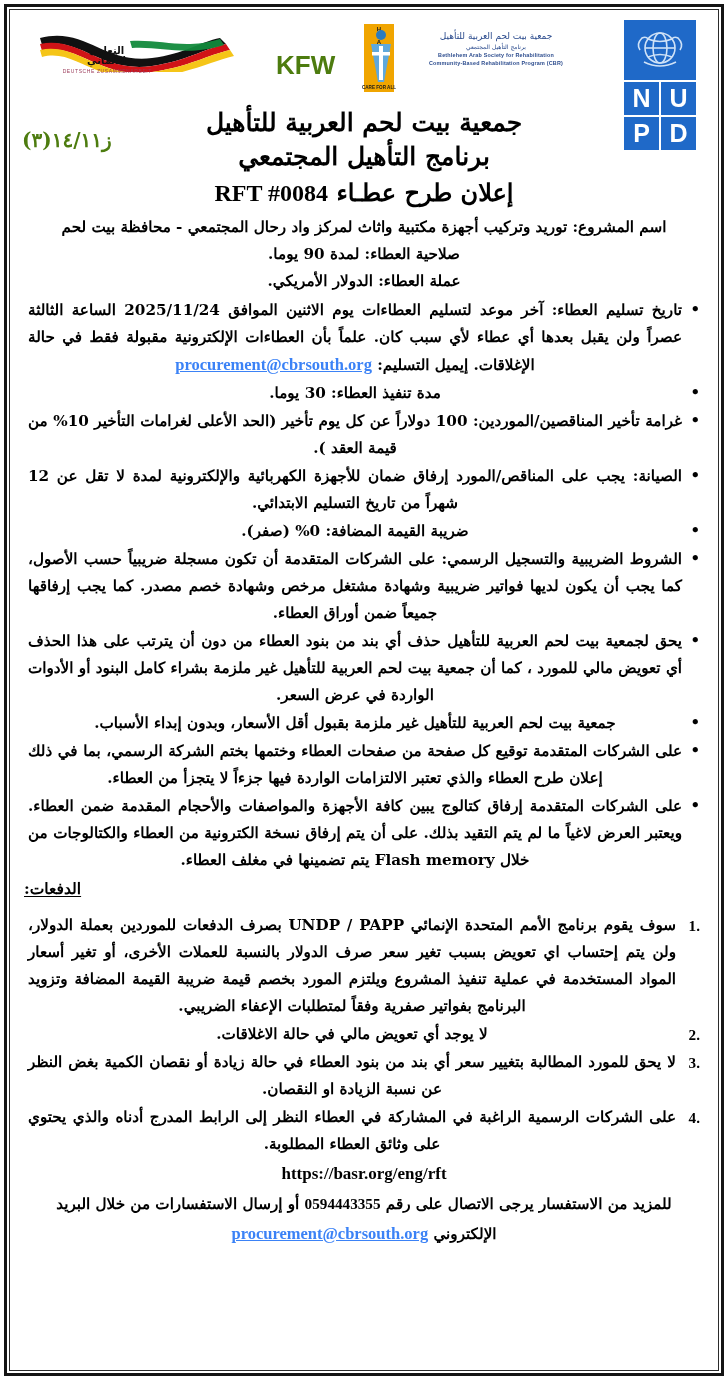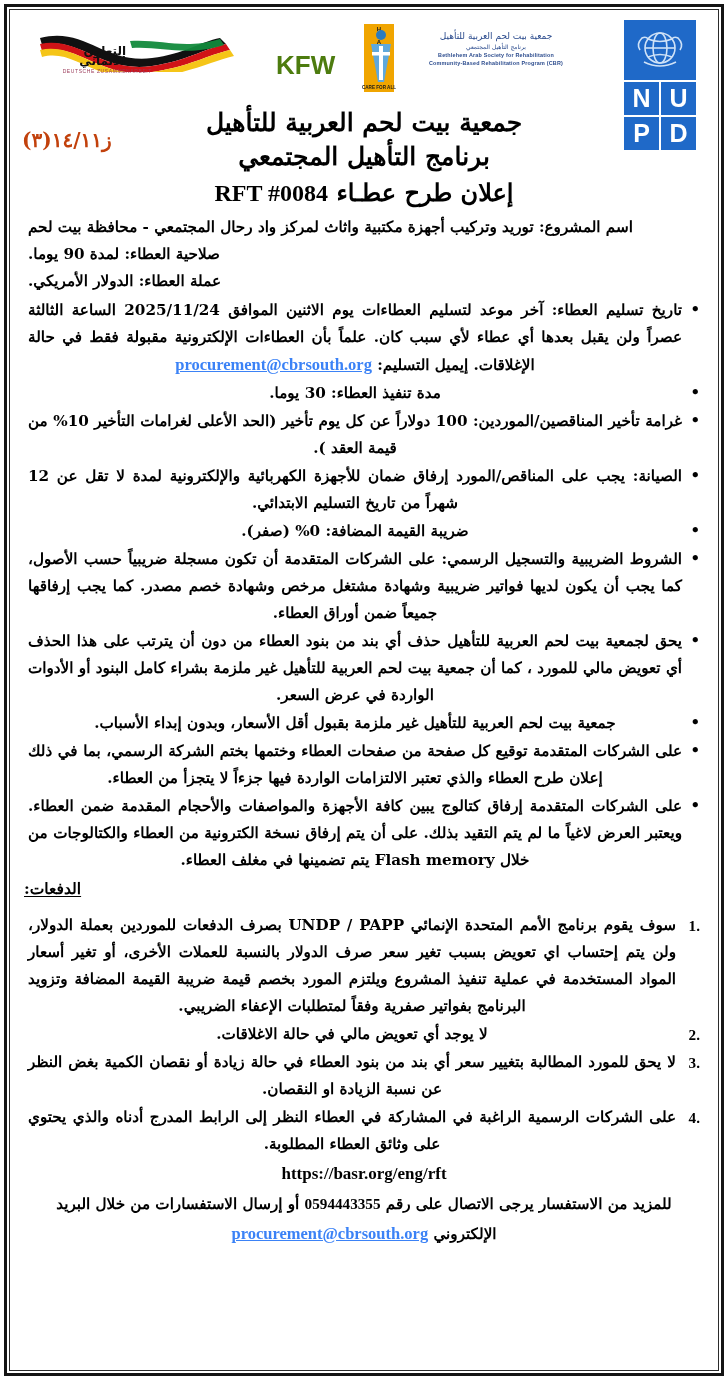--- a/index.html
+++ b/index.html
@@ -54,24 +54,24 @@
   }
 
   
   .logo-german { left: 10px; top: 12px; width: 210px; }
   .flag-wave { position: relative; width: 210px; height: 42px; }
   .flag-wave svg { display: block; }
   .german-ar {
     position: absolute;
     right: 118px;
     top: 18px;
-    text-align: right;
+    text-align: center;
     font-family: "DejaVu Sans", sans-serif;
     font-weight: bold;
-    font-size: 12px;
+    font-size: 10px;
     line-height: 10px;
     color: #111;
     direction: rtl;
   }
   .german-de {
     position: absolute;
     right: 92px;
     top: 40px;
     font-family: "Liberation Sans", sans-serif;
     font-size: 5px;
@@ -189,21 +189,21 @@
 
   
   .ref-no {
     position: absolute;
     right: auto;
     left: 22px;
     top: 128px;
     font-family: "DejaVu Serif", serif;
     font-weight: bold;
     font-size: 20px;
-    color: #c2410c;
+    color: #4d7c0f;
     direction: rtl;
   }
 
   
   .titles {
     text-align: center;
     margin-top: 4px;
   }
   .title-1, .title-2 {
     font-family: "DejaVu Serif", serif;
@@ -230,21 +230,21 @@
   .body-text {
     direction: rtl;
     text-align: justify;
     font-family: "DejaVu Serif", serif;
     font-weight: bold;
     font-size: 15.2px;
     line-height: 26px;
     margin-top: 4px;
   }
   .intro-line {
-    text-align: left;
+    text-align: center;
     margin: 0;
     padding: 0 4px;
     line-height: 27px;
   }
 
   ul.bullets {
     list-style: none;
     margin: 2px 0 0 0;
     padding: 0;
   }

